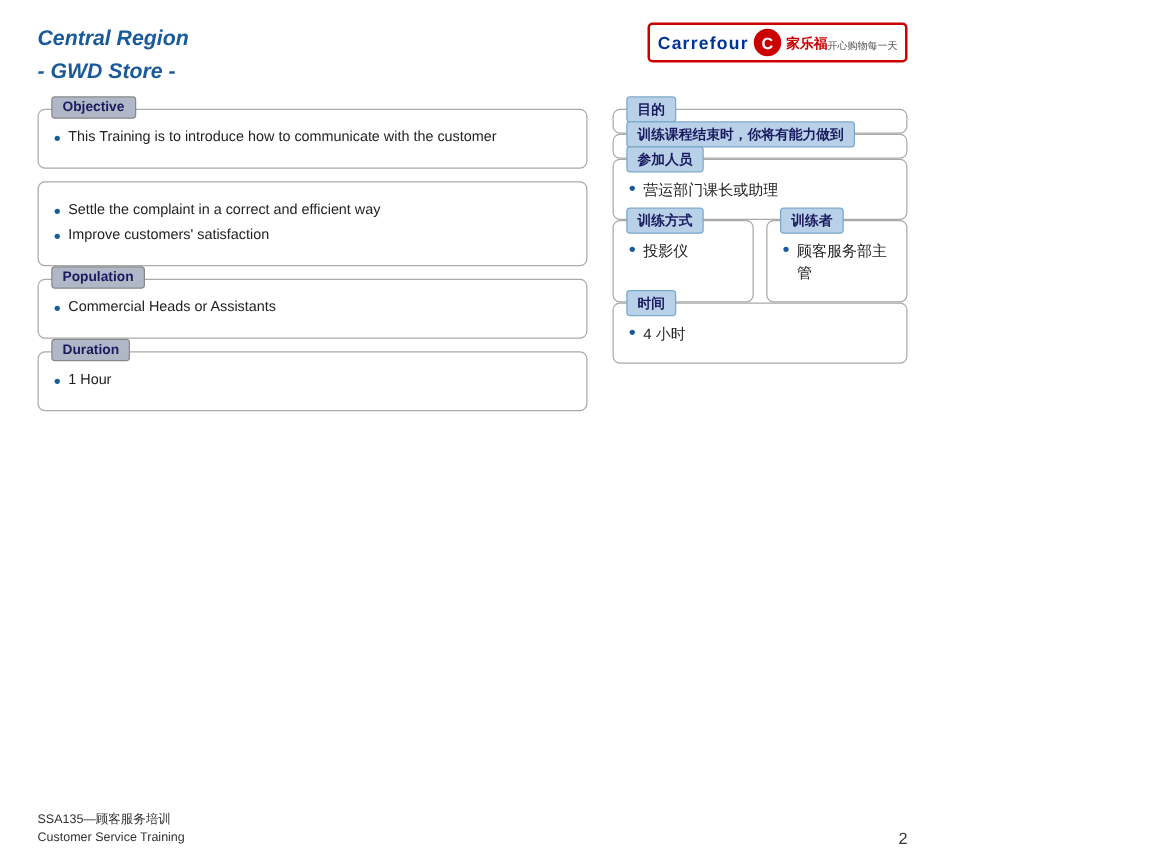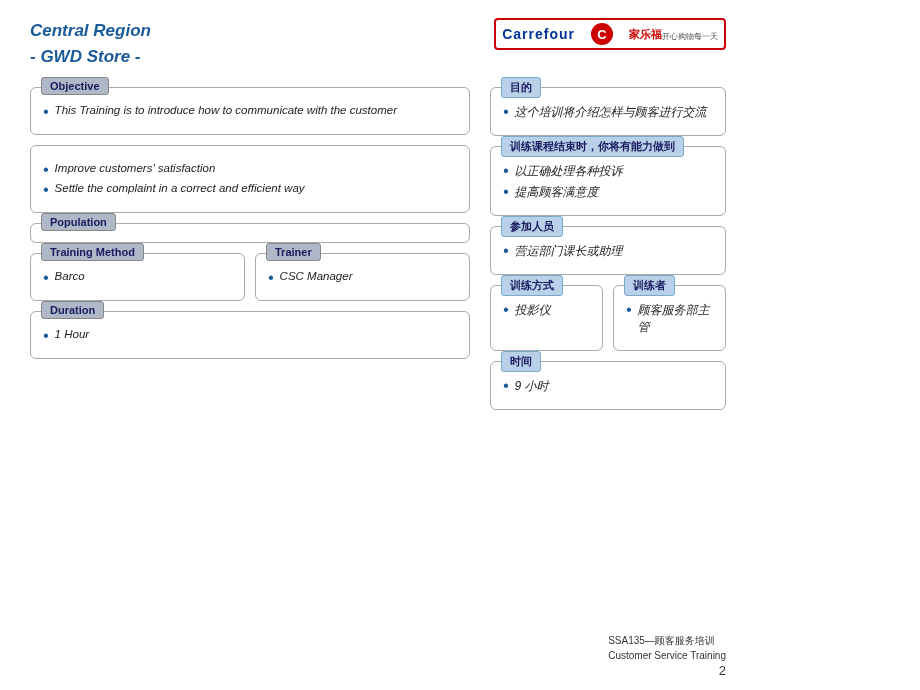--- a/index.html
+++ b/index.html
@@ -32,21 +32,21 @@
       font-weight: bold;
       font-style: italic;
       line-height: 1.5;
     }
     .logo-box {
       border: 2px solid #cc0000;
       border-radius: 4px;
       display: flex;
       align-items: center;
       padding: 3px 6px;
-      gap: 16px;
+      gap: 4px;
       background: #fff;
       justify-content: flex-end;
     }
     .logo-carrefour {
       color: #003399;
       font-size: 14px;
       font-weight: bold;
       letter-spacing: 1px;
     }
     .logo-c {
@@ -86,21 +86,20 @@
     .col-left {
       width: 440px;
       display: flex;
       flex-direction: column;
       gap: 10px;
     }
     .col-right {
       flex: 1;
       display: flex;
       flex-direction: column;
-      gap: 10px;
     }
 
     
     .card {
       border: 1.5px solid #aaa;
       border-radius: 6px;
       padding: 8px 12px 10px 12px;
       position: relative;
       background: #fff;
     }
@@ -126,21 +125,20 @@
       color: #1a1a5e;
       font-size: 11px;
       font-weight: bold;
       padding: 2px 8px;
       border-radius: 3px;
       border: 1px solid #7aaac8;
     }
 
     .card-body {
       margin-top: 8px;
-      font-style: italic;
     }
 
     .bullet-item {
       display: flex;
       align-items: flex-start;
       font-size: 11.5px;
       margin-bottom: 4px;
       color: #222;
     }
     .bullet-item::before {
@@ -171,21 +169,20 @@
 
     
     .footer {
       position: absolute;
       bottom: 12px;
       left: 30px;
       right: 30px;
       display: flex;
       justify-content: space-between;
       align-items: flex-end;
-      flex-direction: column;
     }
     .footer-left {
       color: #333;
       font-size: 10px;
       line-height: 1.5;
     }
     .footer-right {
       color: #333;
       font-size: 13px;
     }
@@ -216,68 +213,50 @@
 
       <div class="card">
         <div class="card-label">Objective</div>
         <div class="card-body">
           <div class="bullet-item">This Training  is to introduce how to communicate with  the customer</div>
         </div>
       </div>
 
       <div class="card">
         <div class="card-body">
+          <div class="bullet-item">Settle the complaint  in a correct and efficient way</div>
           <div class="bullet-item">Improve customers' satisfaction</div>
-          <div class="bullet-item">Settle the complaint  in a correct and efficient way</div>
         </div>
       </div>
 
       <div class="card">
         <div class="card-label">Population</div>
-      </div>
-
-      <div class="row-cards">
-        <div class="card-half">
-          <div class="card-label">Training  Method</div>
-          <div class="card-body">
-            <div class="bullet-item">Barco</div>
-          </div>
-        </div>
-        <div class="card-half">
-          <div class="card-label">Trainer</div>
-          <div class="card-body">
-            <div class="bullet-item">CSC Manager</div>
-          </div>
-        </div>
-      </div>
+        <div class="card-body">
+          <div class="bullet-item">Commercial  Heads or Assistants</div>
+        </div>
+      </div>
+
 
       <div class="card">
         <div class="card-label">Duration</div>
         <div class="card-body">
           <div class="bullet-item">1 Hour</div>
         </div>
       </div>
 
     </div>
 
     <div class="col-right">
 
       <div class="card">
         <div class="card-label-cn">目的</div>
-        <div class="card-body">
-          <div class="bullet-item cn">这个培训将介绍怎样与顾客进行交流</div>
-        </div>
       </div>
 
       <div class="card">
         <div class="card-label-cn">训练课程结束时，你将有能力做到</div>
-        <div class="card-body">
-          <div class="bullet-item cn">以正确处理各种投诉</div>
-          <div class="bullet-item cn">提高顾客满意度</div>
-        </div>
       </div>
 
       <div class="card">
         <div class="card-label-cn">参加人员</div>
         <div class="card-body">
           <div class="bullet-item cn">营运部门课长或助理</div>
         </div>
       </div>
 
       <div class="row-cards">
@@ -291,21 +270,21 @@
           <div class="card-label-cn">训练者</div>
           <div class="card-body">
             <div class="bullet-item cn">顾客服务部主管</div>
           </div>
         </div>
       </div>
 
       <div class="card">
         <div class="card-label-cn">时间</div>
         <div class="card-body">
-          <div class="bullet-item cn">9  小时</div>
+          <div class="bullet-item cn">4  小时</div>
         </div>
       </div>
 
     </div>
   </div>
 
   <div class="footer">
     <div class="footer-left">
       <div>SSA135—顾客服务培训</div>
       <div>Customer  Service  Training</div>

